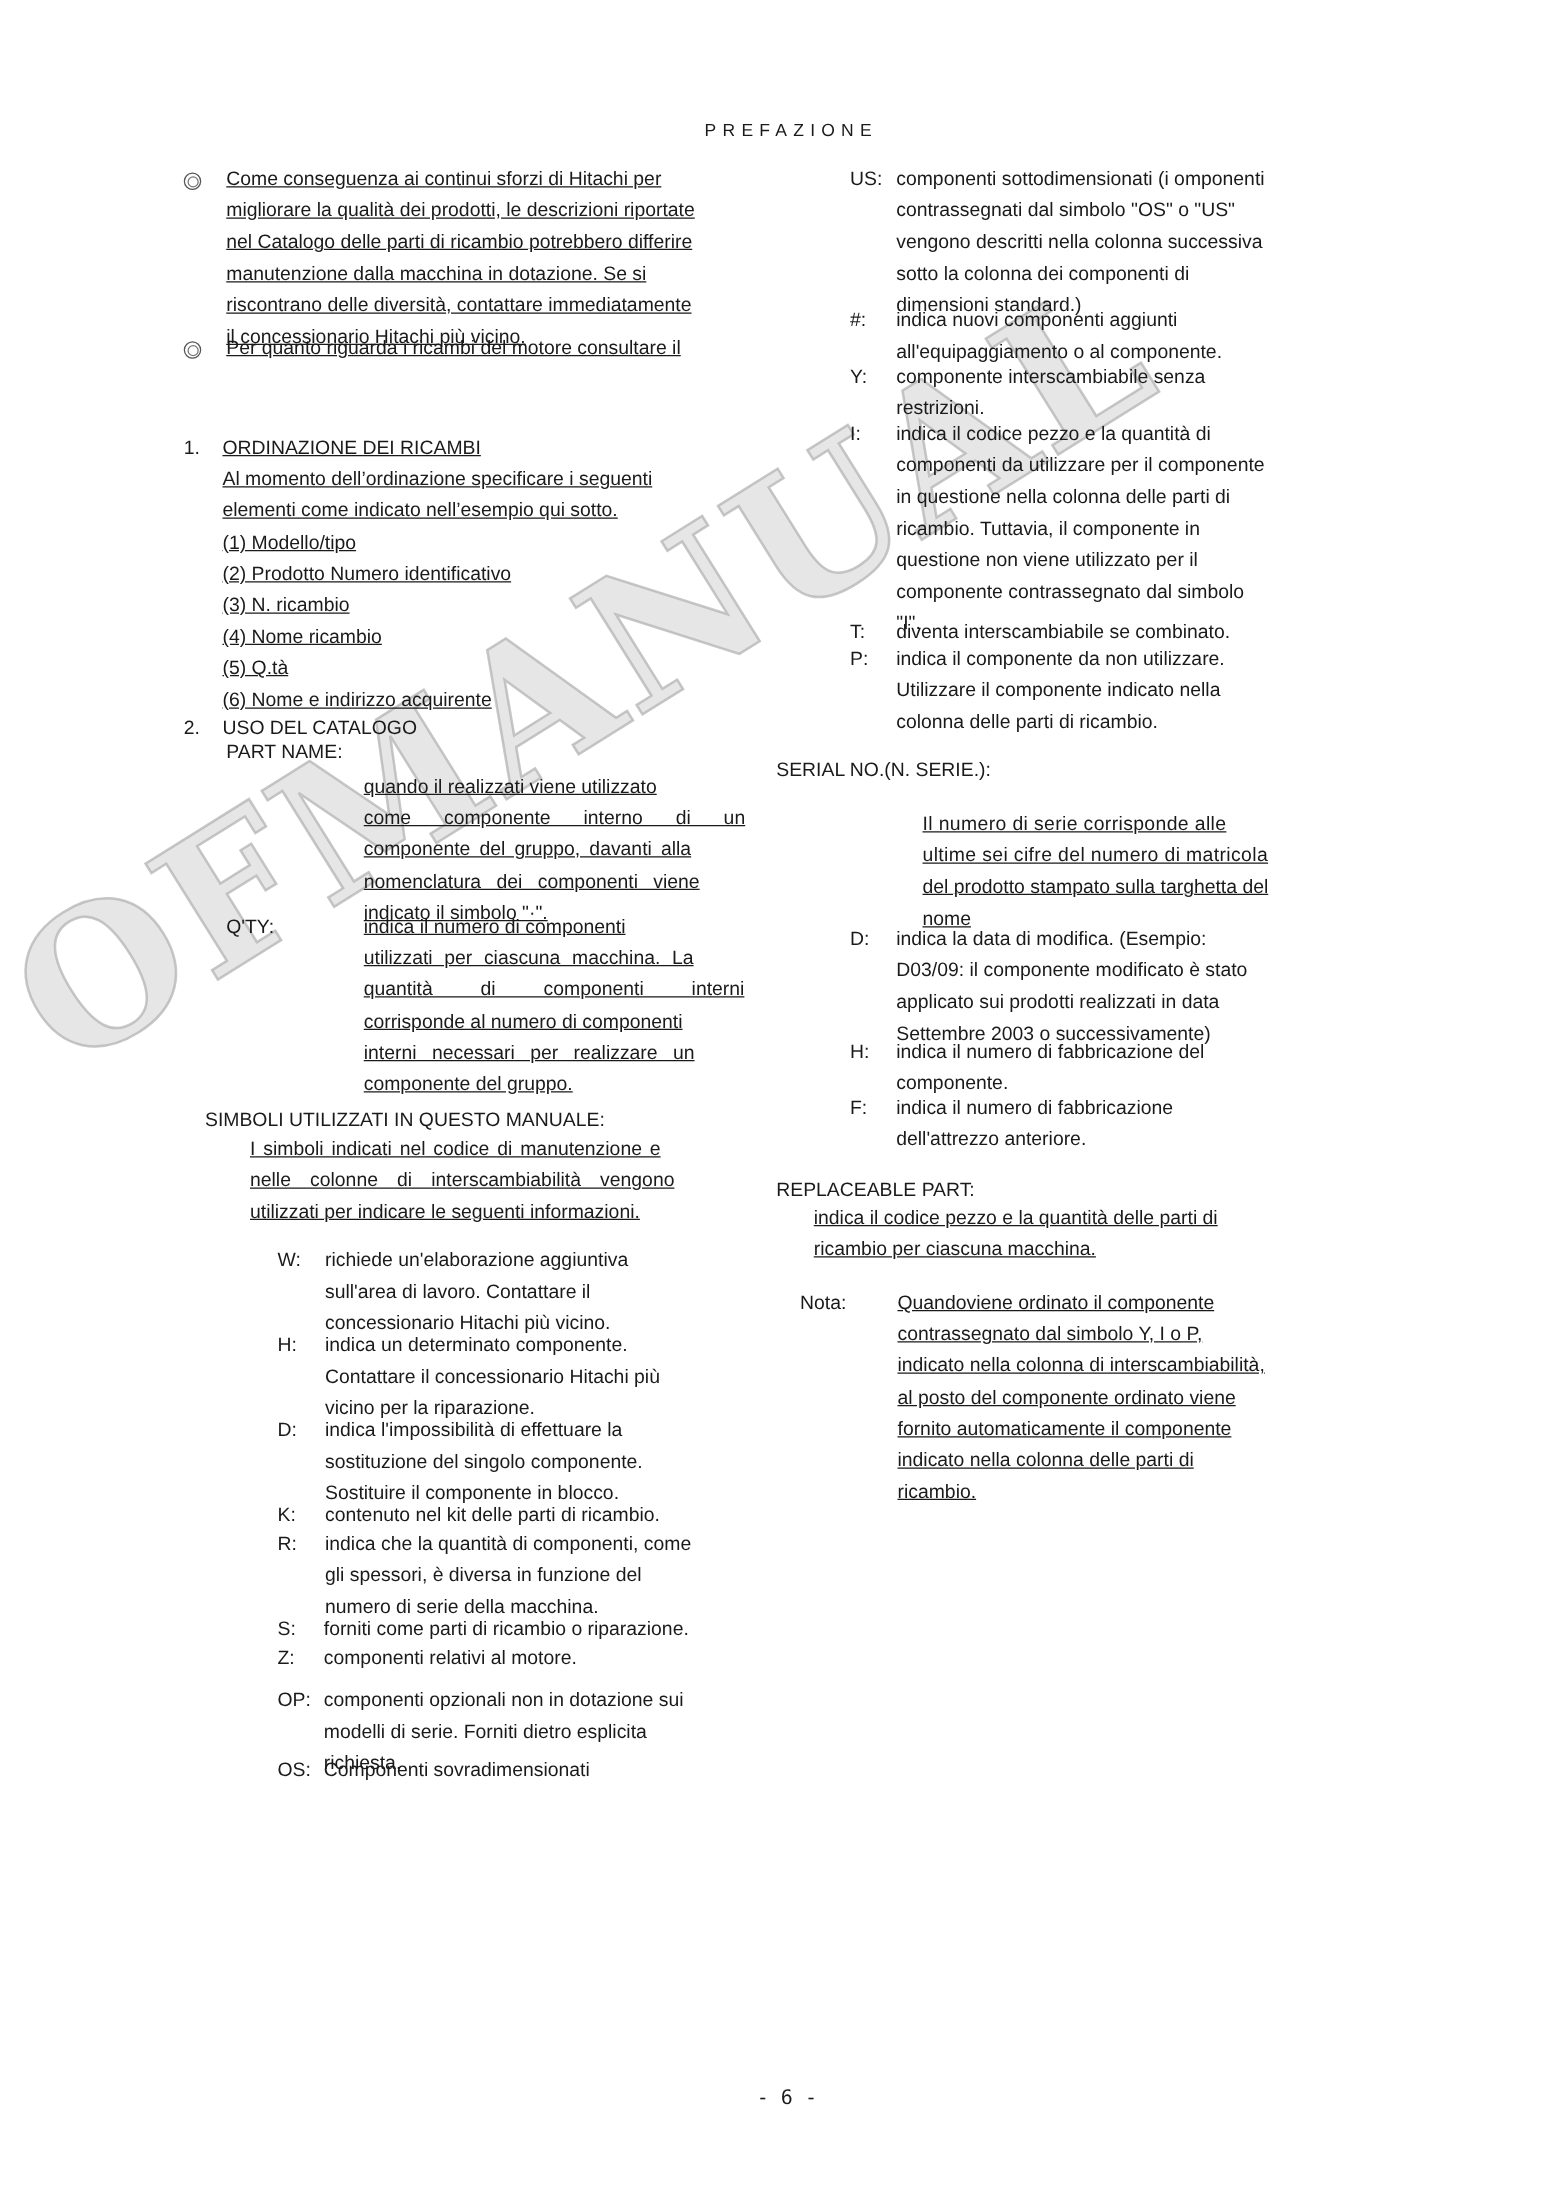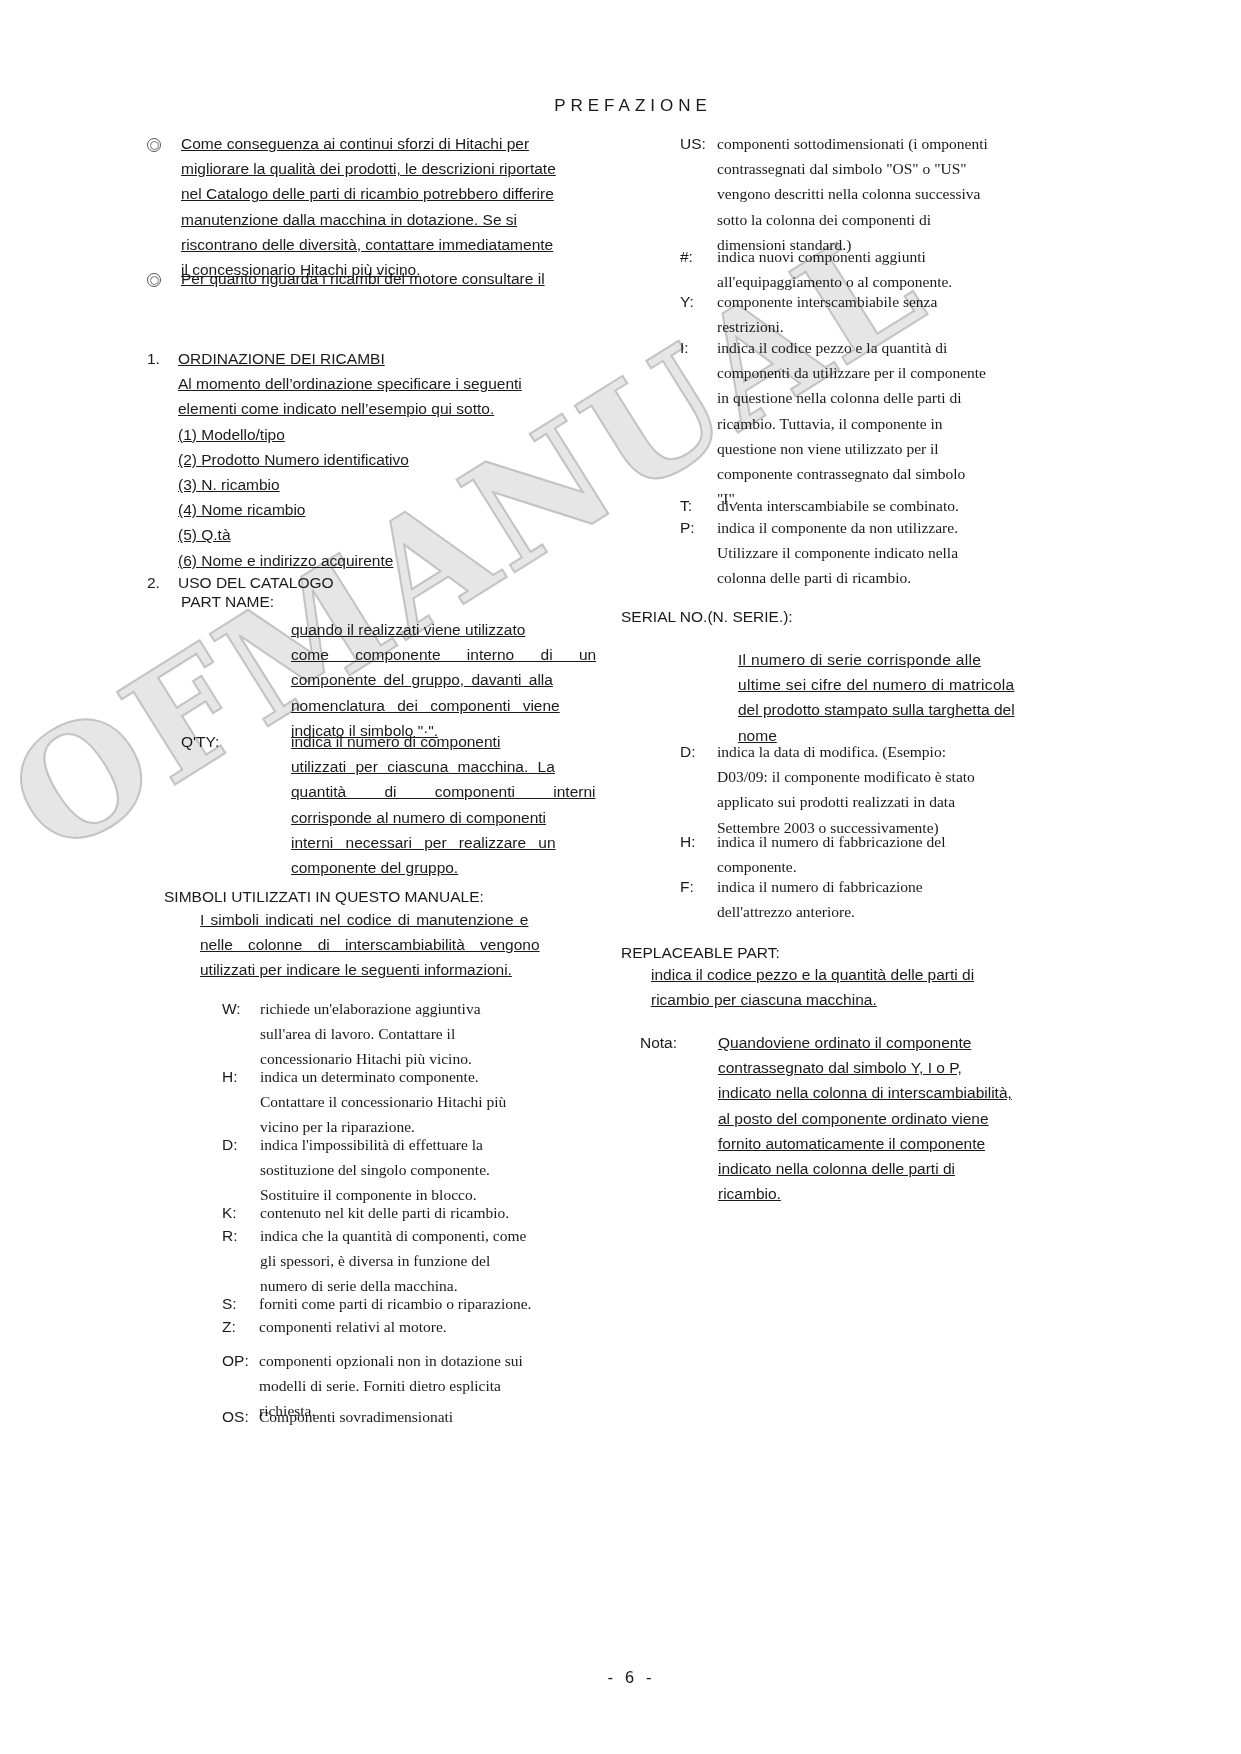--- a/index.html
+++ b/index.html
@@ -8,39 +8,39 @@
     background: #ffffff;
     position: relative;
     overflow: hidden;
     font-family: "Liberation Sans", sans-serif;
     color: #1a1a1a;
     font-size: 15.5px;
   }
   .page { position: absolute; left: 0; top: 0; width: 1241px; height: 1754px; }
   .title {
     position: absolute; top: 96px; left: 0; width: 100%;
-    text-align: center; font-size: 17px; letter-spacing: 5px;
+    text-align: center; font-size: 14px; letter-spacing: 5px;
     padding-left: 25px; box-sizing: border-box;
   }
   .abs { position: absolute; }
   .line { line-height: 25px; white-space: nowrap; }
   .bullet-sym {
     position: absolute; width: 14px; height: 14px;
     border: 1.5px solid #555; border-radius: 50%; box-sizing: border-box;
   }
   .bullet-sym::after {
     content: ""; position: absolute; left: 2px; top: 2px;
     width: 7px; height: 7px; border: 1px solid #777; border-radius: 50%;
   }
   .para { position: absolute; line-height: 25.2px; }
   .para div { white-space: nowrap; text-decoration: underline; }
   .sym-row { position: absolute; display: flex; }
   .sym-key { flex: 0 0 auto; }
   .sym-val { line-height: 25.2px; }
-  .sym-val div { white-space: nowrap; font-family: Liberation Serif, serif; }
+  .sym-val div { white-space: nowrap; }
   .watermark {
     position: absolute; left: -20px; top: 740px;
     font-family: "DejaVu Serif", serif; font-weight: bold;
     font-size: 150px; letter-spacing: 4px;
     color: rgba(210,210,210,0.55);
     -webkit-text-stroke: 2px rgba(175,175,175,0.7);
     transform: rotate(-32deg); transform-origin: left top;
     white-space: nowrap; pointer-events: none;
   }
   .pagenum { position: absolute; top: 1668px; left: 0; width: 100%; text-align: center; font-family: "DejaVu Sans Mono", monospace; font-size: 16px; padding-left: 18px; box-sizing: border-box; }

